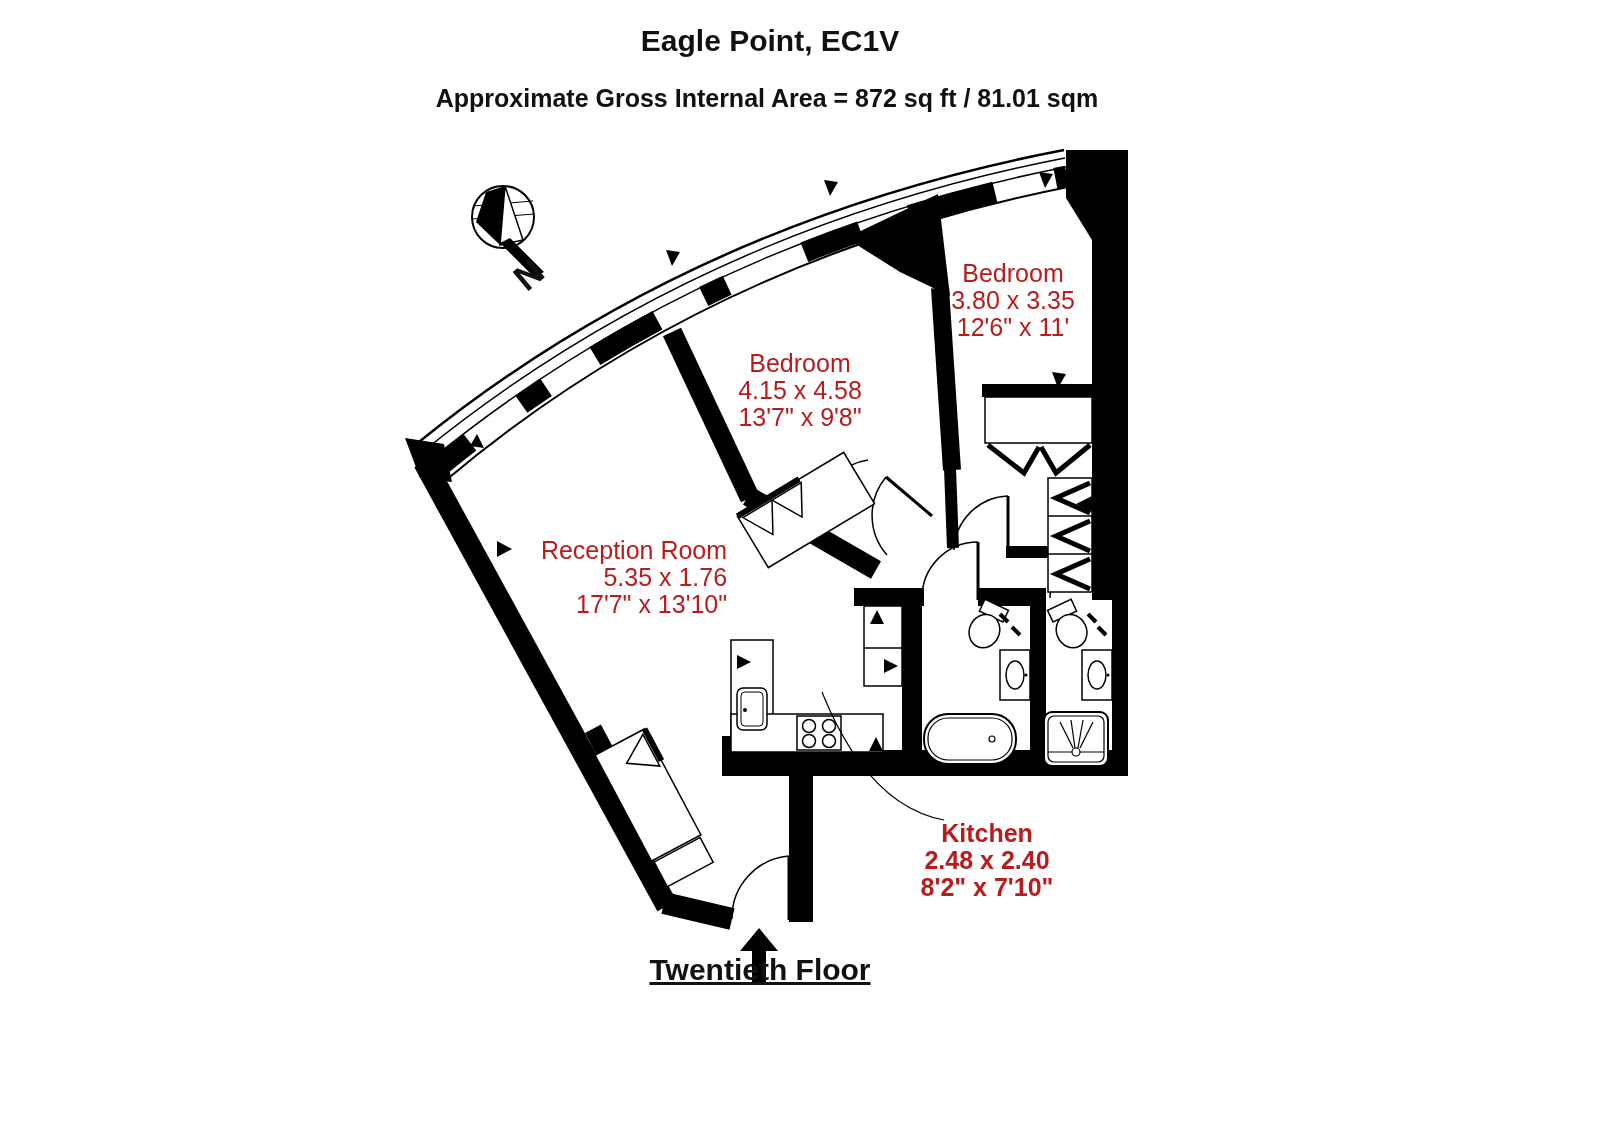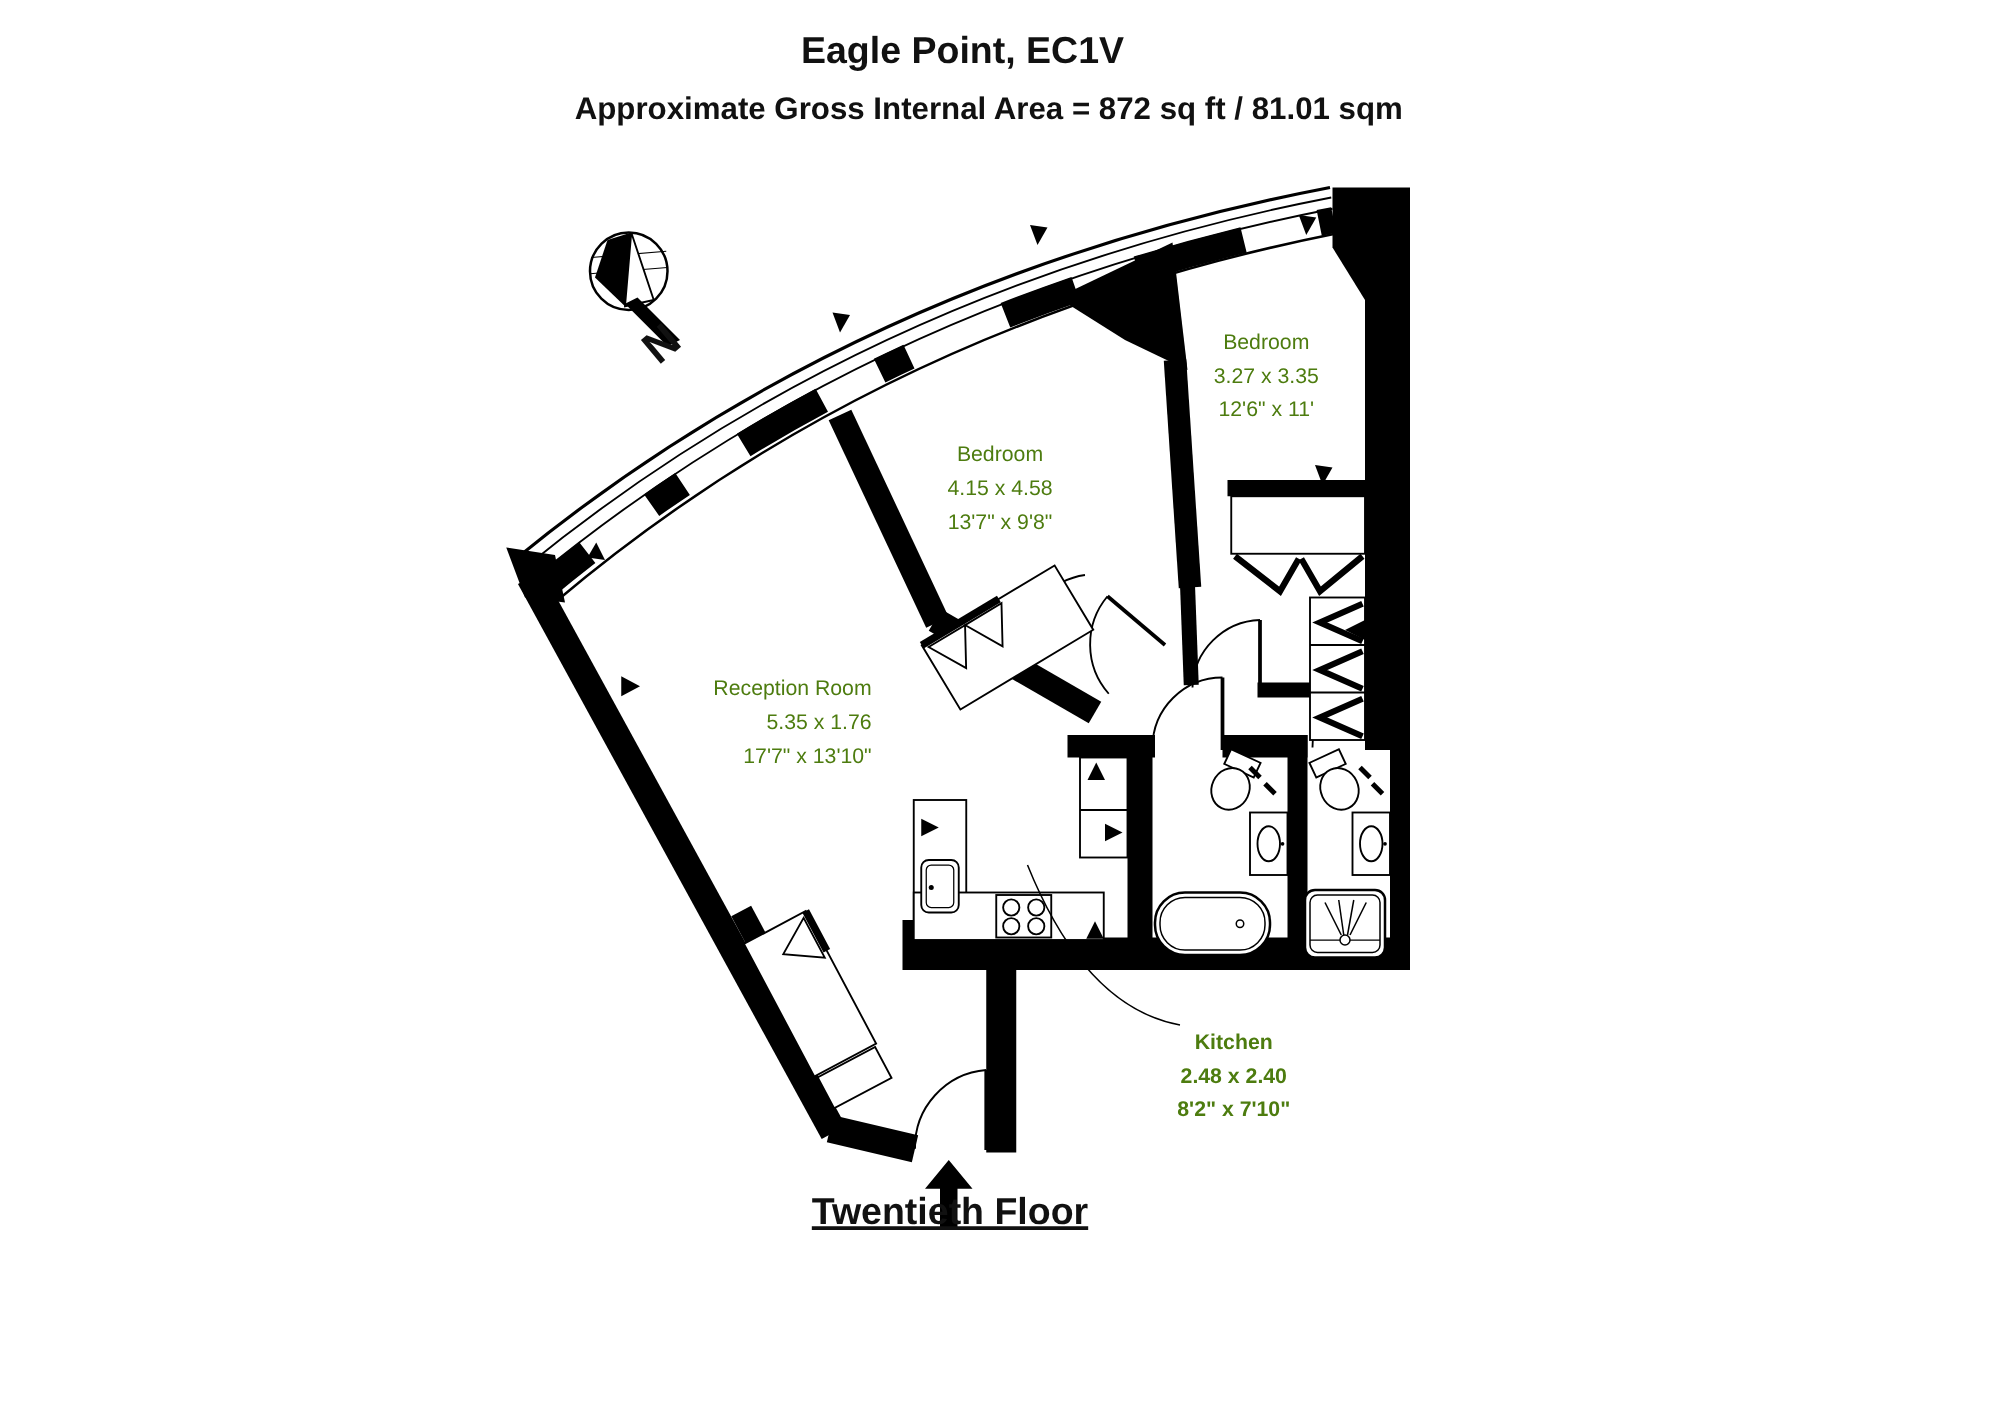--- a/index.html
+++ b/index.html
@@ -2,21 +2,21 @@
 <html><head>
 <meta charset="utf-8">
 <style>
   html,body{margin:0;padding:0;background:#fff;}
   #stage{position:relative;width:1312px;height:1130px;background:#ffffff;overflow:hidden;
          font-family:"Liberation Sans", sans-serif;color:#111;}
   #plan-svg{position:absolute;left:0;top:0;}
   .lbl{position:absolute;text-align:center;transform:translateX(-50%);white-space:nowrap;}
   .title{font-size:30px;font-weight:bold;letter-spacing:0px;}
   .subtitle{font-size:25px;font-weight:bold;}
-  .room{font-size:17px;line-height:27px;font-weight:400;color:#4d7c0f;}
+  .room{font-size:25px;line-height:27px;font-weight:400;color:#b91c1c;}
   .floor{font-size:30px;font-weight:bold;}
   .foot{font-size:21px;line-height:26px;font-weight:400;}
   .north{position:absolute;font-size:36px;font-weight:bold;transform:rotate(-40deg);}
 </style>
 </head>
 <body>
 
 <div id="stage">
 
   <svg id="plan-svg" width="1600" height="1130" viewBox="0 0 1600 1130">
@@ -188,27 +188,27 @@
       <circle cx="503" cy="217" r="31" fill="none" stroke="#000" stroke-width="2"></circle>
       <line x1="473" y1="206" x2="533" y2="201" stroke="#000" stroke-width="1"></line>
       <line x1="472" y1="219" x2="534" y2="214" stroke="#000" stroke-width="1"></line>
       <polygon points="486,192 505,186 500,245 476,222" fill="#000"></polygon>
       <polygon points="505,186 523,240 500,245" fill="#fff" stroke="#000" stroke-width="1.5"></polygon>
       <polygon points="500,243 510,238 544,272 534,277" fill="#000"></polygon>
     </g>
   </svg>
 
   <div class="lbl title" style="left:770px;top:24px;">Eagle Point, EC1V</div>
-  <div class="lbl subtitle" style="left:767px;top:73px;margin-left:24px;">Approximate Gross Internal Area = 872 sq ft / 81.01 sqm</div>
+  <div class="lbl subtitle" style="left:767px;top:84px;">Approximate Gross Internal Area = 872 sq ft / 81.01 sqm</div>
 
   <div class="north" style="left:516px;top:254px;">N</div>
 
   <div class="lbl room" style="left:1013px;top:260px;">
     <div>Bedroom</div>
-    <div>3.27 x 3.35</div>
+    <div>3.80 x 3.35</div>
     <div>12'6" x 11'</div>
   </div>
 
   <div class="lbl room" style="left:800px;top:350px;">
     <div>Bedroom</div>
     <div>4.15 x 4.58</div>
     <div>13'7" x 9'8"</div>
   </div>
 
   <div class="lbl room" style="left:634px;top:537px;text-align:right;">

